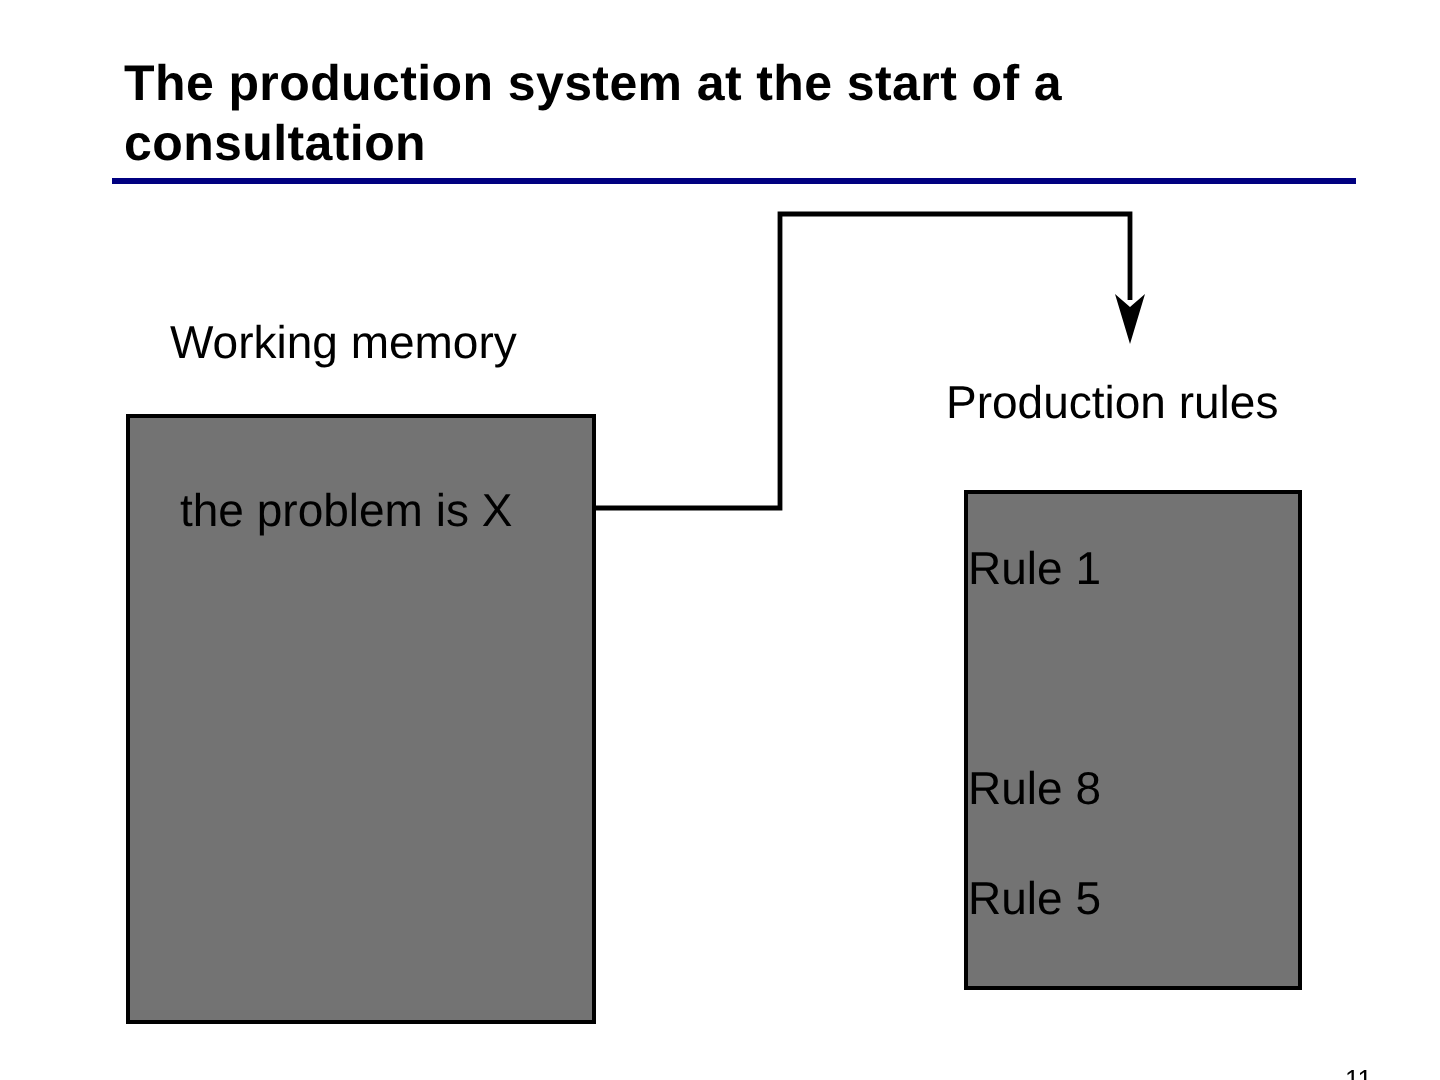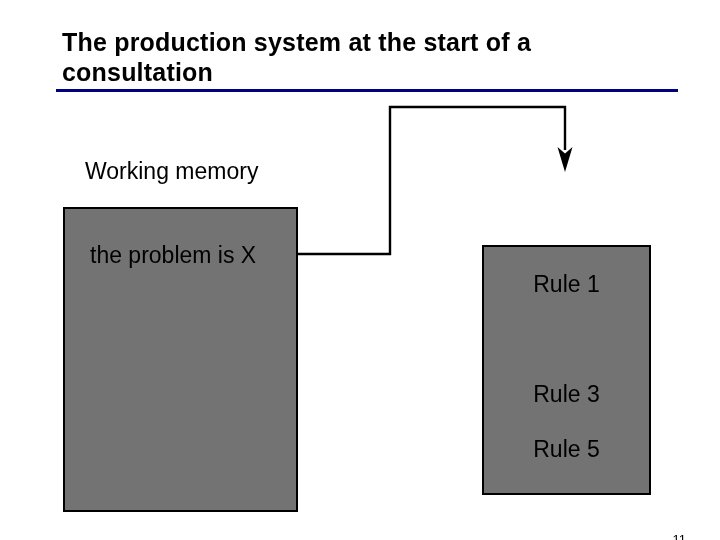--- a/index.html
+++ b/index.html
@@ -85,21 +85,20 @@
     position: absolute;
     left: 25px;
     top: 33px;
     font-size: 23px;
     white-space: nowrap;
   }
 
   .rule-item {
     position: absolute;
     width: 100%;
-    text-align: center;
     font-size: 23px;
     white-space: nowrap;
   }
   .rule-item.r0 { top: 24px; }
   .rule-item.r1 { top: 79px; }
   .rule-item.r2 { top: 134px; }
   .rule-item.r3 { top: 189px; }
 
   
   #connector {
@@ -132,24 +131,25 @@
   <div id="title-rule"></div>
 
   <div id="diagram">
 
     <div class="diagram-label" id="wm-label">Working memory</div>
 
     <div class="diagram-box" id="wm-box">
       <div id="wm-content">the problem is X</div>
     </div>
 
+    <div class="diagram-label" id="pr-label">Production rules</div>
 
     <div class="diagram-box" id="pr-box">
       <div class="rule-item r0">Rule 1</div>
-      <div class="rule-item r2">Rule 3</div>
+      <div class="rule-item r2">Rule 8</div>
       <div class="rule-item r3">Rule 5</div>
     </div>
 
     <svg id="connector" viewBox="0 0 720 540">
       <polyline points="298,254 390,254 390,107 565,107 565,150" fill="none" stroke="#000000" stroke-width="2.4" stroke-linecap="butt" stroke-linejoin="miter"></polyline>
       <path d="M 565,172 L 557.5,147 L 565,153.5 L 572.5,147 Z" fill="#000000"></path>
     </svg>
 
   </div>
 

